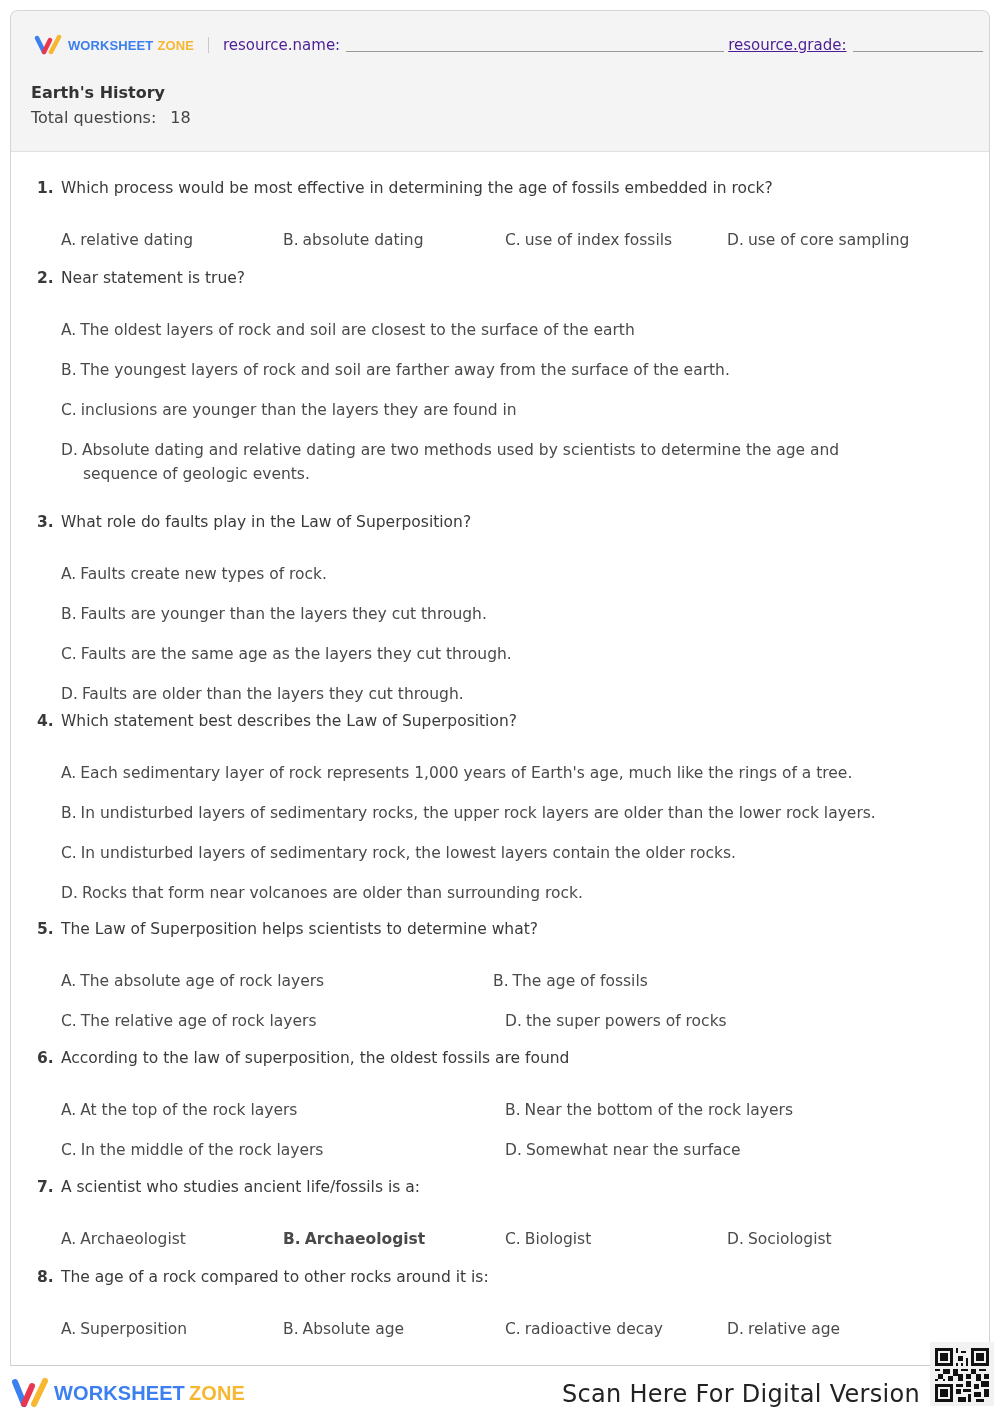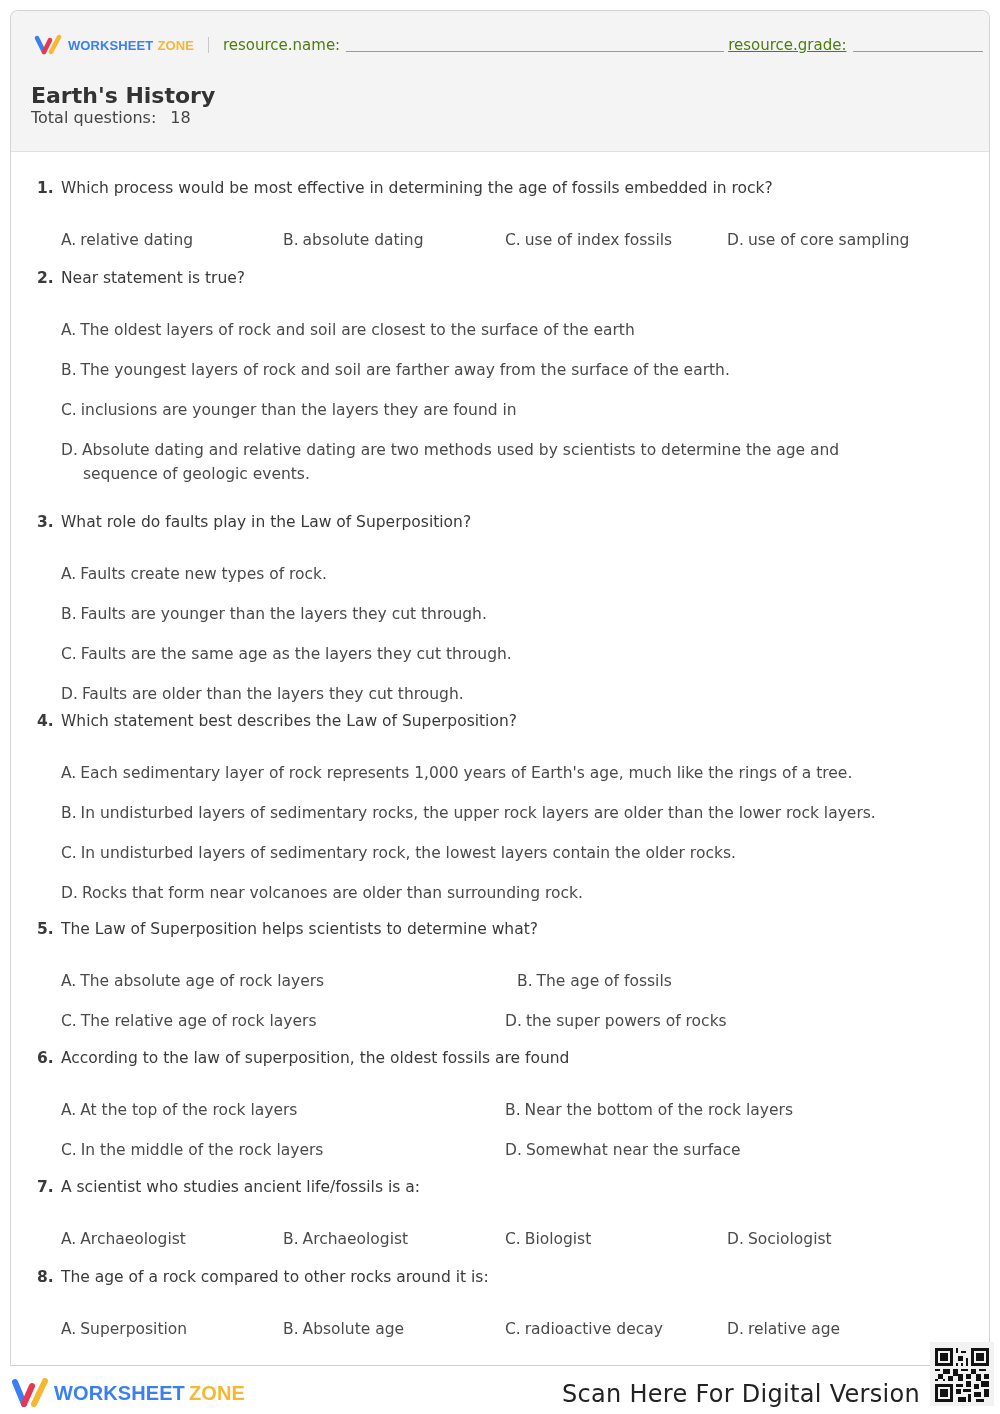--- a/index.html
+++ b/index.html
@@ -14,27 +14,27 @@
   .header {
     background: #f4f4f4; height: 141px; border-bottom: 1px solid #e0e0e0; position: relative;
   }
   .brand-row { position: absolute; top: 22px; left: 22px; right: 0; height: 24px; display: flex; align-items: center; white-space: nowrap; }
   .logo { display: flex; align-items: center; }
   .logo svg { width: 32px; height: 22px; }
   .logo-text { font-family: "Liberation Sans", sans-serif; font-weight: 700; font-size: 13px; letter-spacing: 0.1px; margin-left: 3px; }
   .logo-text .w { color: #3b7ff0; }
   .logo-text .z { color: #f7b731; margin-left: 4px; }
   .sep { width: 1px; height: 16px; background: #c8c8c8; margin: 0 14px 0 14px; }
-  .field-label { font-size: 15px; color: #4d7c0f; }
+  .field-label { font-size: 15px; color: #4c1d95; }
   .field-line { display: inline-block; border-bottom: 1px solid #9a9a9a; height: 14px; margin-left: 6px; }
   .name-line { width: 378px; }
   .grade-label { margin-left: 4px; text-decoration: underline; }
   .grade-line { width: 130px; }
 
-  .title { position: absolute; left: 20px; top: 72px; font-size: 22px; font-weight: 600; color: #333; }
+  .title { position: absolute; left: 20px; top: 72px; font-size: 16px; font-weight: 600; color: #333; }
   .total { position: absolute; left: 20px; top: 97px; font-size: 16px; color: #444; }
   .total .count { margin-left: 14px; }
 
   .questions { position: absolute; left: 26px; top: 165px; width: 940px; }
   .q { position: relative; }
   .q-stem { display: flex; font-size: 15.5px; color: #3a3a3a; height: 24px; align-items: center; }
   .q-num { font-weight: 700; width: 24px; text-align: left; }
   .opts { margin-left: 24px; }
   .opt { font-size: 15.5px; color: #4a4a4a; line-height: 24px; }
   .opt .letter { margin-right: 4px; }
@@ -122,21 +122,21 @@
           <div class="opt wrap-opt" style="position: absolute; left: 0px; top: 148px; width: 820px;"><span class="letter">D.</span><span>Rocks that form near volcanoes are older than surrounding rock.</span></div>
         </div>
       </div>
       <div class="q" style="position: absolute; top: 741px; left: 0px; width: 940px;">
         <div class="q-stem">
           <span class="q-num">5.</span>
           <span>The Law of Superposition helps scientists to determine what?</span>
         </div>
         <div class="opts" style="position: relative;">
           <div class="opt" style="position: absolute; left: 0px; top: 28px;"><span class="letter">A.</span><span>The absolute age of rock layers</span></div>
-          <div class="opt" style="position: absolute; left: 456px; top: 28px;"><span class="letter">B.</span><span>The age of fossils</span></div>
+          <div class="opt" style="position: absolute; left: 432px; top: 28px;"><span class="letter">B.</span><span>The age of fossils</span></div>
           <div class="opt" style="position: absolute; left: 0px; top: 68px;"><span class="letter">C.</span><span>The relative age of rock layers</span></div>
           <div class="opt" style="position: absolute; left: 444px; top: 68px;"><span class="letter">D.</span><span>the super powers of rocks</span></div>
         </div>
       </div>
       <div class="q" style="position: absolute; top: 870px; left: 0px; width: 940px;">
         <div class="q-stem">
           <span class="q-num">6.</span>
           <span>According to the law of superposition, the oldest fossils are found</span>
         </div>
         <div class="opts" style="position: relative;">
@@ -146,21 +146,21 @@
           <div class="opt" style="position: absolute; left: 444px; top: 68px;"><span class="letter">D.</span><span>Somewhat near the surface</span></div>
         </div>
       </div>
       <div class="q" style="position: absolute; top: 999px; left: 0px; width: 940px;">
         <div class="q-stem">
           <span class="q-num">7.</span>
           <span>A scientist who studies ancient life/fossils is a:</span>
         </div>
         <div class="opts" style="position: relative;">
           <div class="opt" style="position: absolute; left: 0px; top: 28px;"><span class="letter">A.</span><span>Archaeologist</span></div>
-          <div class="opt" style="position: absolute; left: 222px; top: 28px;"><span class="letter">B.</span><span>Archaeologist</span></div>
+          <div class="opt" style="position: absolute; left: 222px; top: 28px; font-weight: bold;"><span class="letter">B.</span><span>Archaeologist</span></div>
           <div class="opt" style="position: absolute; left: 444px; top: 28px;"><span class="letter">C.</span><span>Biologist</span></div>
           <div class="opt" style="position: absolute; left: 666px; top: 28px;"><span class="letter">D.</span><span>Sociologist</span></div>
         </div>
       </div>
       <div class="q" style="position: absolute; top: 1089px; left: 0px; width: 940px;">
         <div class="q-stem">
           <span class="q-num">8.</span>
           <span>The age of a rock compared to other rocks around it is:</span>
         </div>
         <div class="opts" style="position: relative;">

